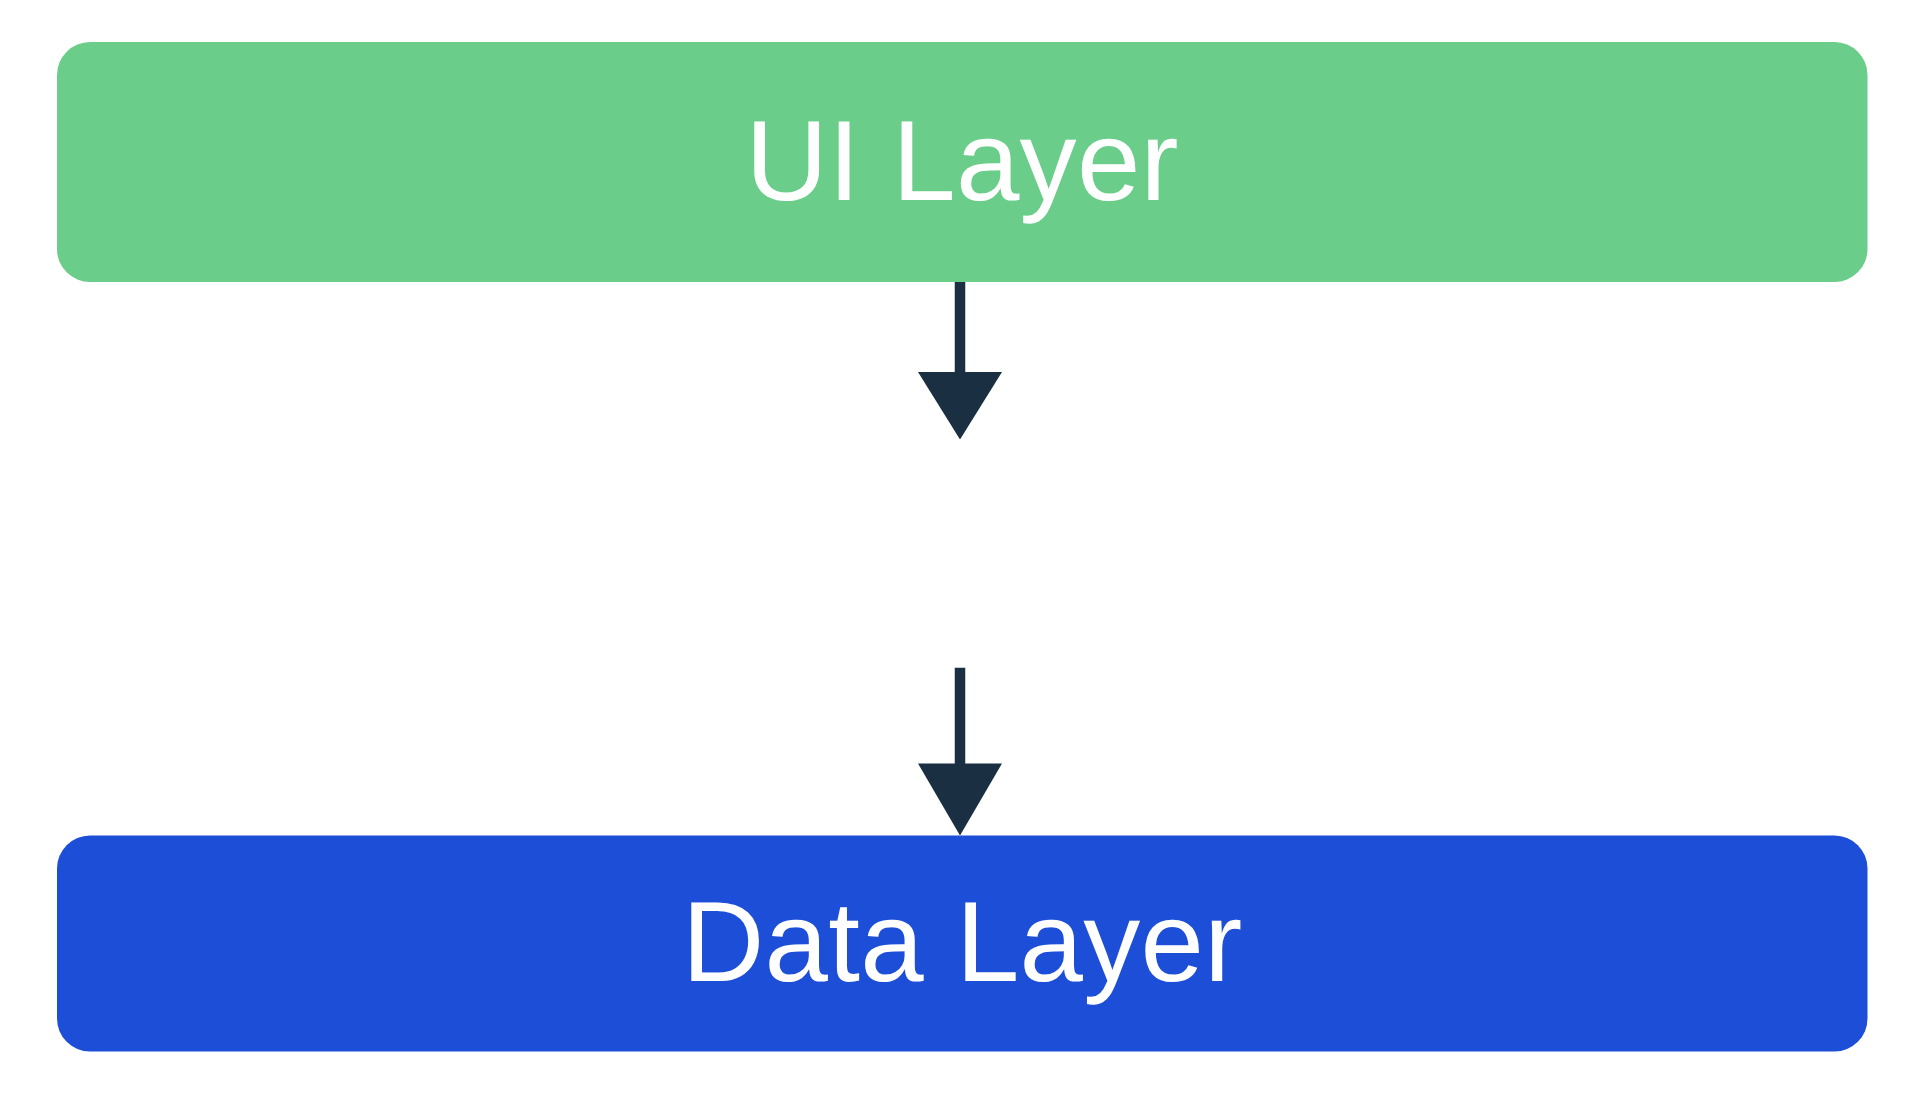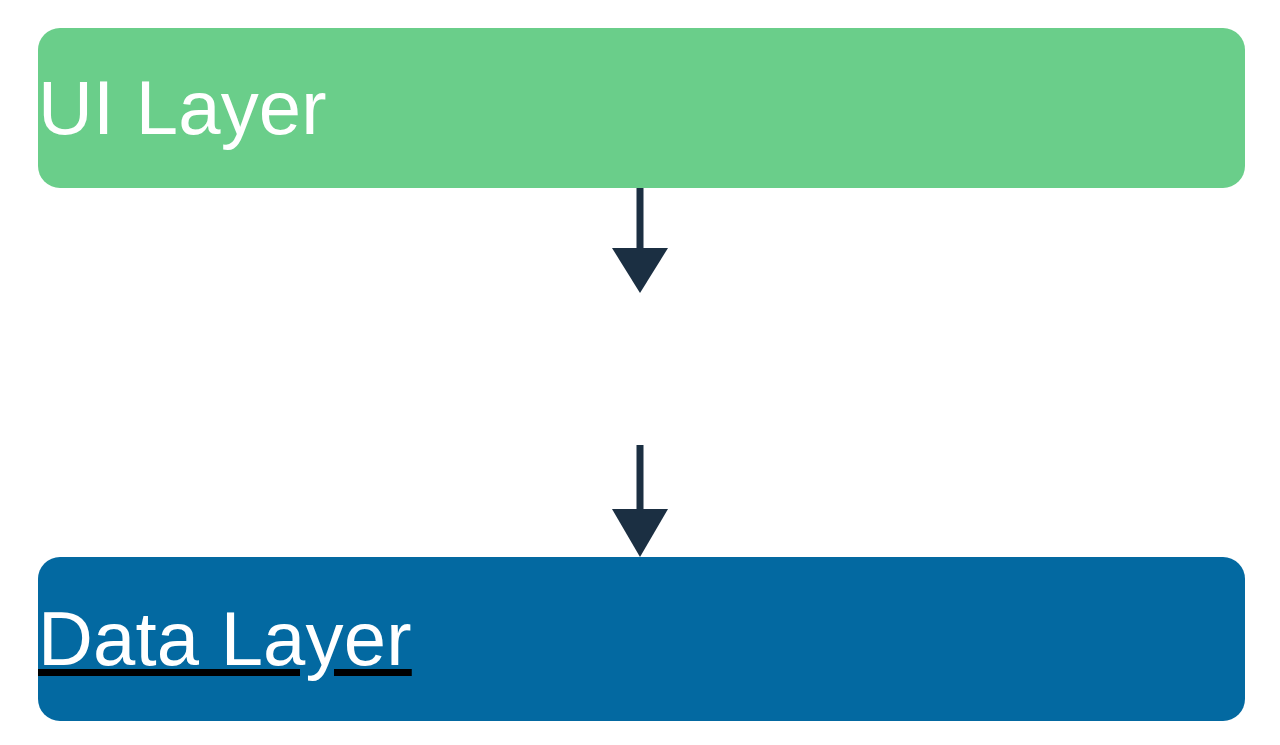--- a/index.html
+++ b/index.html
@@ -22,21 +22,21 @@
   }
 
   .layer-box {
     position: absolute;
     left: 38px;
     width: 1207px;
     box-sizing: border-box;
     border-radius: 22px;
     display: flex;
     align-items: center;
-    justify-content: flex-start;
+    justify-content: center;
     overflow: hidden;
   }
 
   .layer-label {
     color: #ffffff;
     font-family: "Liberation Sans", sans-serif;
     font-size: 76px;
     font-weight: 400;
     line-height: 1;
     letter-spacing: 0.2px;
@@ -51,23 +51,22 @@
   }
 
   #domain-layer-box {
     top: 293px;
     height: 152px;
     background: #5180EB;
   }
 
   #data-layer-box {
     top: 557px;
-    height: 164px;
-    background: #0369a1;
-    text-decoration: underline;
+    height: 144px;
+    background: #1d4ed8;
   }
 
   .connector {
     position: absolute;
     left: 605px;
     width: 70px;
   }
 
   #connector-ui-to-domain {
     top: 188px;

